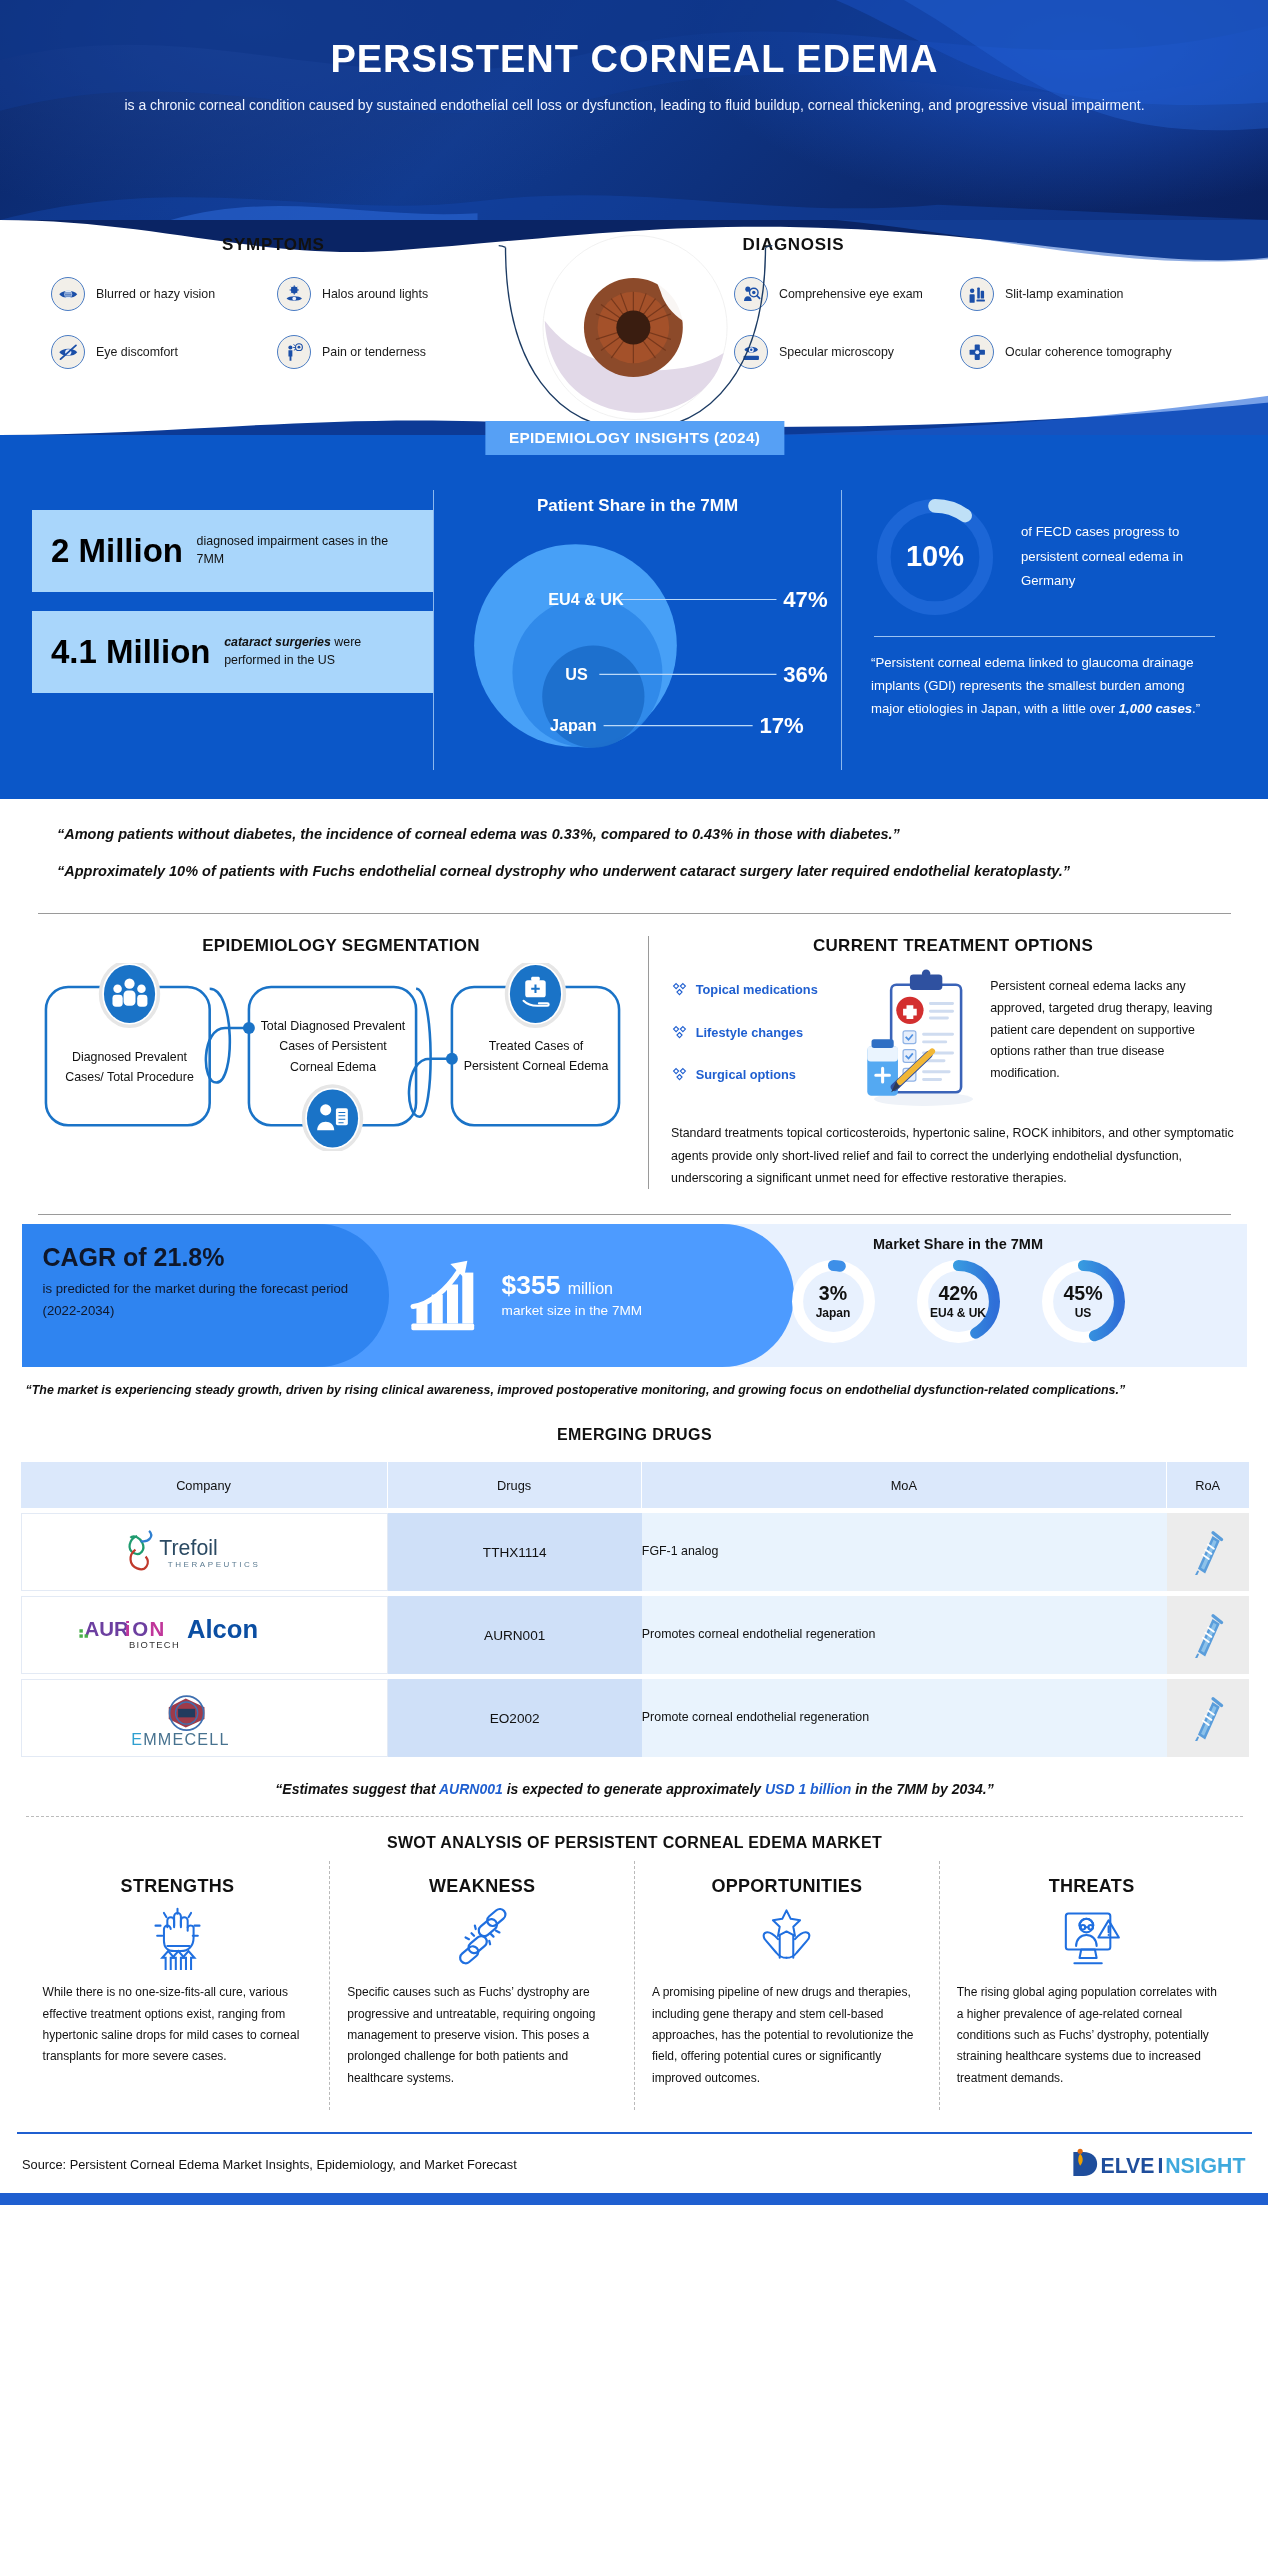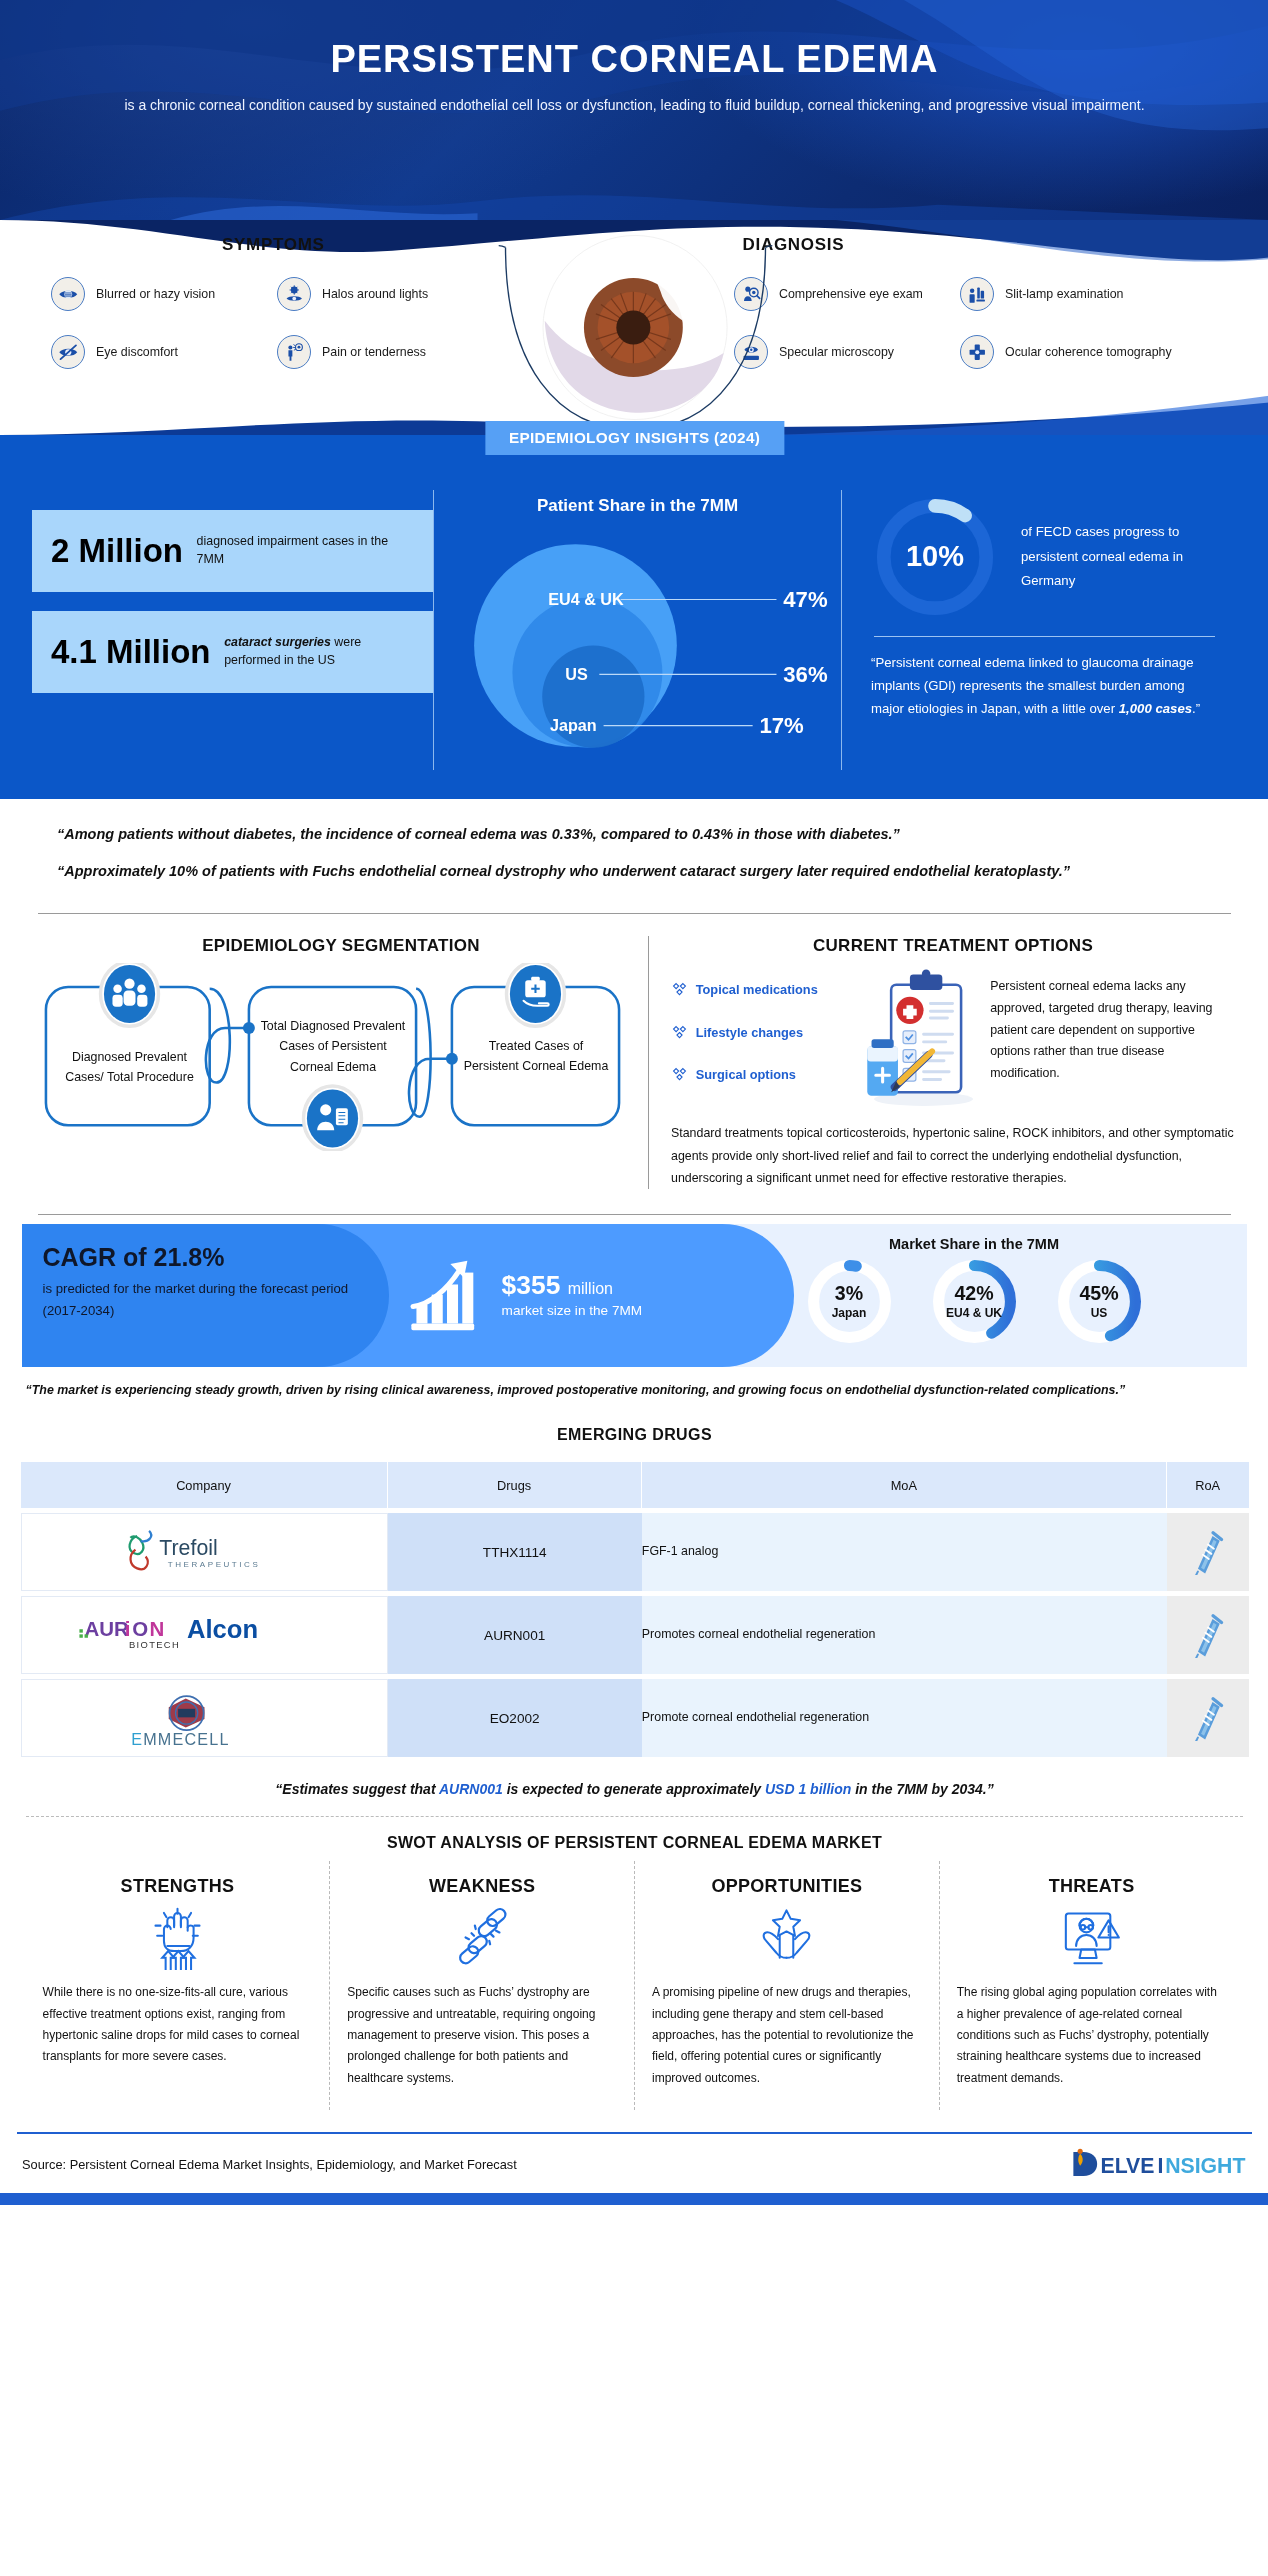--- a/index.html
+++ b/index.html
@@ -154,21 +154,21 @@
     display: flex; align-items: center;
   }
   .mkt-mid-content { margin-left: 384px; display: flex; align-items: center; gap: 13.6px; color: #fff; }
   .mkt-355 { font-size: 26.4px; font-weight: bold; }
   .mkt-355 .sm { font-size: 16px; font-weight: normal; }
   .mkt-355-sub { font-size: 13.6px; line-height: 1.45; font-weight: 300; }
   .mkt-right {
     position: absolute; right: 0; top: 0; width: 955px; height: 143px;
     background: #e8f1fe; border-radius: 111px 0 0 111px; z-index: 1;
   }
-  .mkt-share-wrap { position: absolute; right: 0; top: 0; width: 546px; height: 105px; z-index: 4; }
+  .mkt-share-wrap { position: absolute; right: 16px; top: 0; width: 546px; height: 105px; z-index: 4; }
   .mkt-share-title { text-align: center; font-size: 14.5px; font-weight: bold; padding-top: 12px; color: #111; }
   .mkt-donuts { display: flex; justify-content: center; gap: 36px; margin-top: 5.1px; }
   .donut { position: relative; width: 89px; height: 89px; }
   .donut-lbl {
     position: absolute; inset: 0; display: flex; flex-direction: column;
     align-items: center; justify-content: center; line-height: 1.2;
   }
   .donut-pct { font-size: 19.6px; font-weight: bold; color: #111; }
   .donut-reg { font-size: 12px; font-weight: bold; color: #111; }
 
@@ -594,21 +594,21 @@
           <div class="mkt-355">
             <span>$355</span>
             <span class="sm">million</span>
           </div>
           <div class="mkt-355-sub">market size in the 7MM</div>
         </div>
       </div>
     </div>
     <div class="mkt-blue-left">
       <div class="mkt-cagr">CAGR of 21.8%</div>
-      <div class="mkt-cagr-sub">is predicted for the market during the forecast period (2017-2034)</div>
+      <div class="mkt-cagr-sub">is predicted for the market during the forecast period (2022-2034)</div>
     </div>
 
     <div class="mkt-share-wrap">
       <div class="mkt-share-title">Market Share in the 7MM</div>
       <div class="mkt-donuts">
         <div class="donut">
           <svg viewBox="0 0 104 104" width="89" height="89">
             <circle cx="52" cy="52" r="42" fill="none" stroke="#ffffff" stroke-width="13"></circle>
             <circle cx="52" cy="52" r="42" fill="none" stroke="#3d8fe8" stroke-width="13" stroke-linecap="round" stroke-dasharray="7.9 256" transform="rotate(-90 52 52)"></circle>
           </svg>

